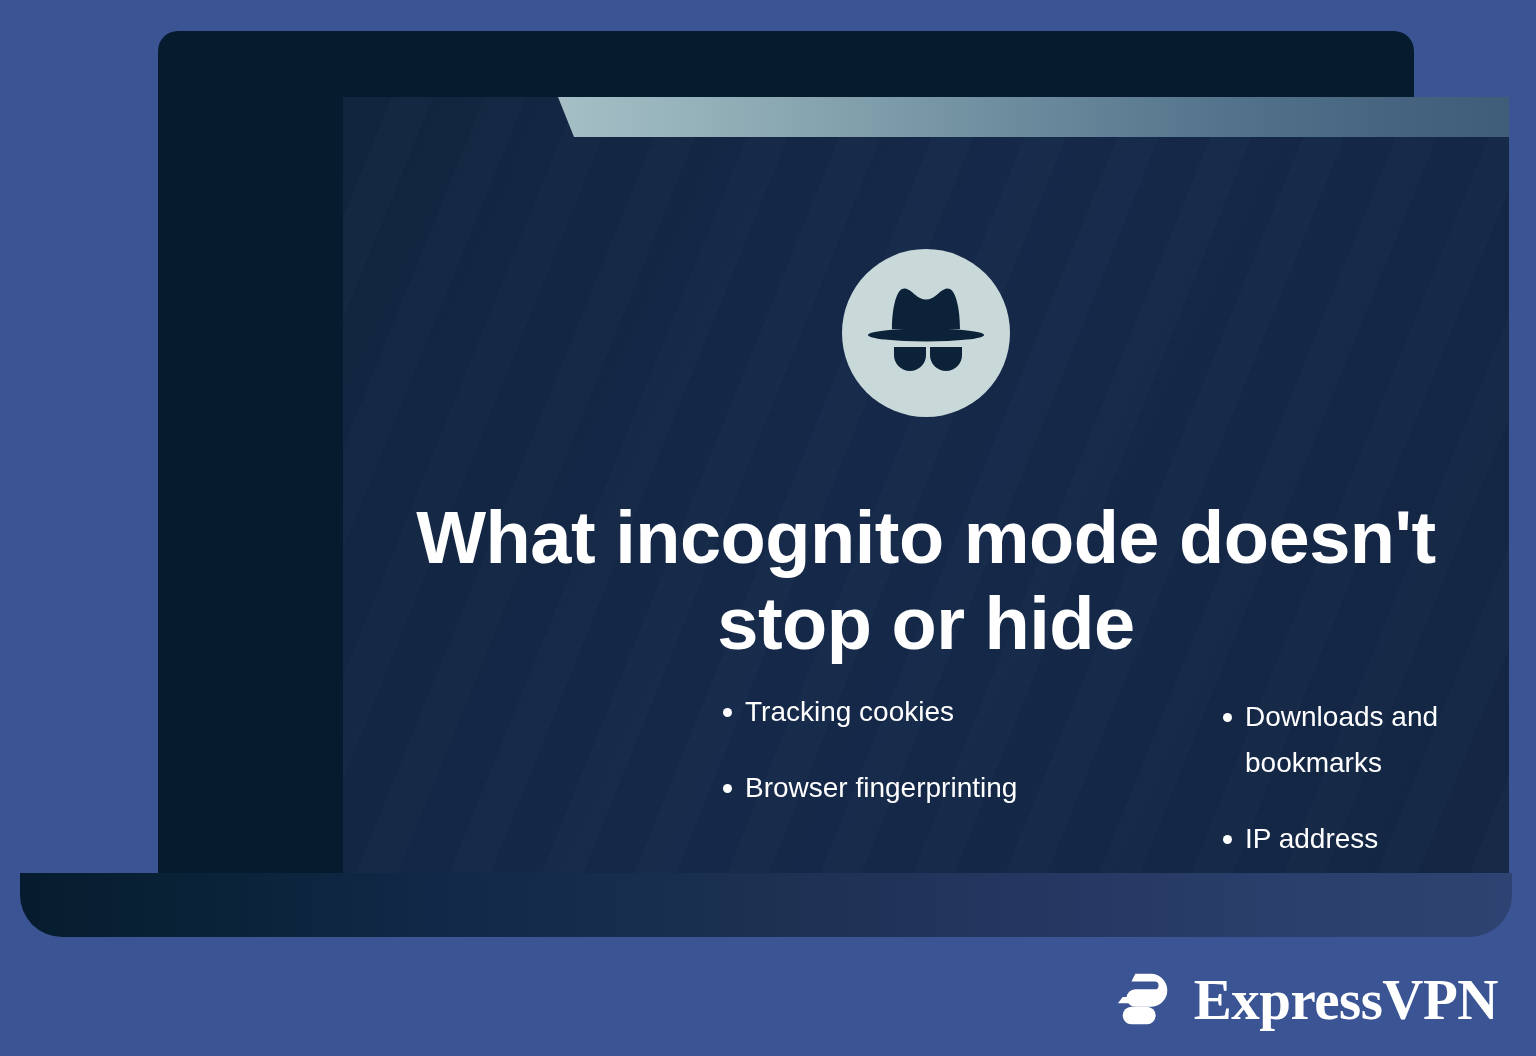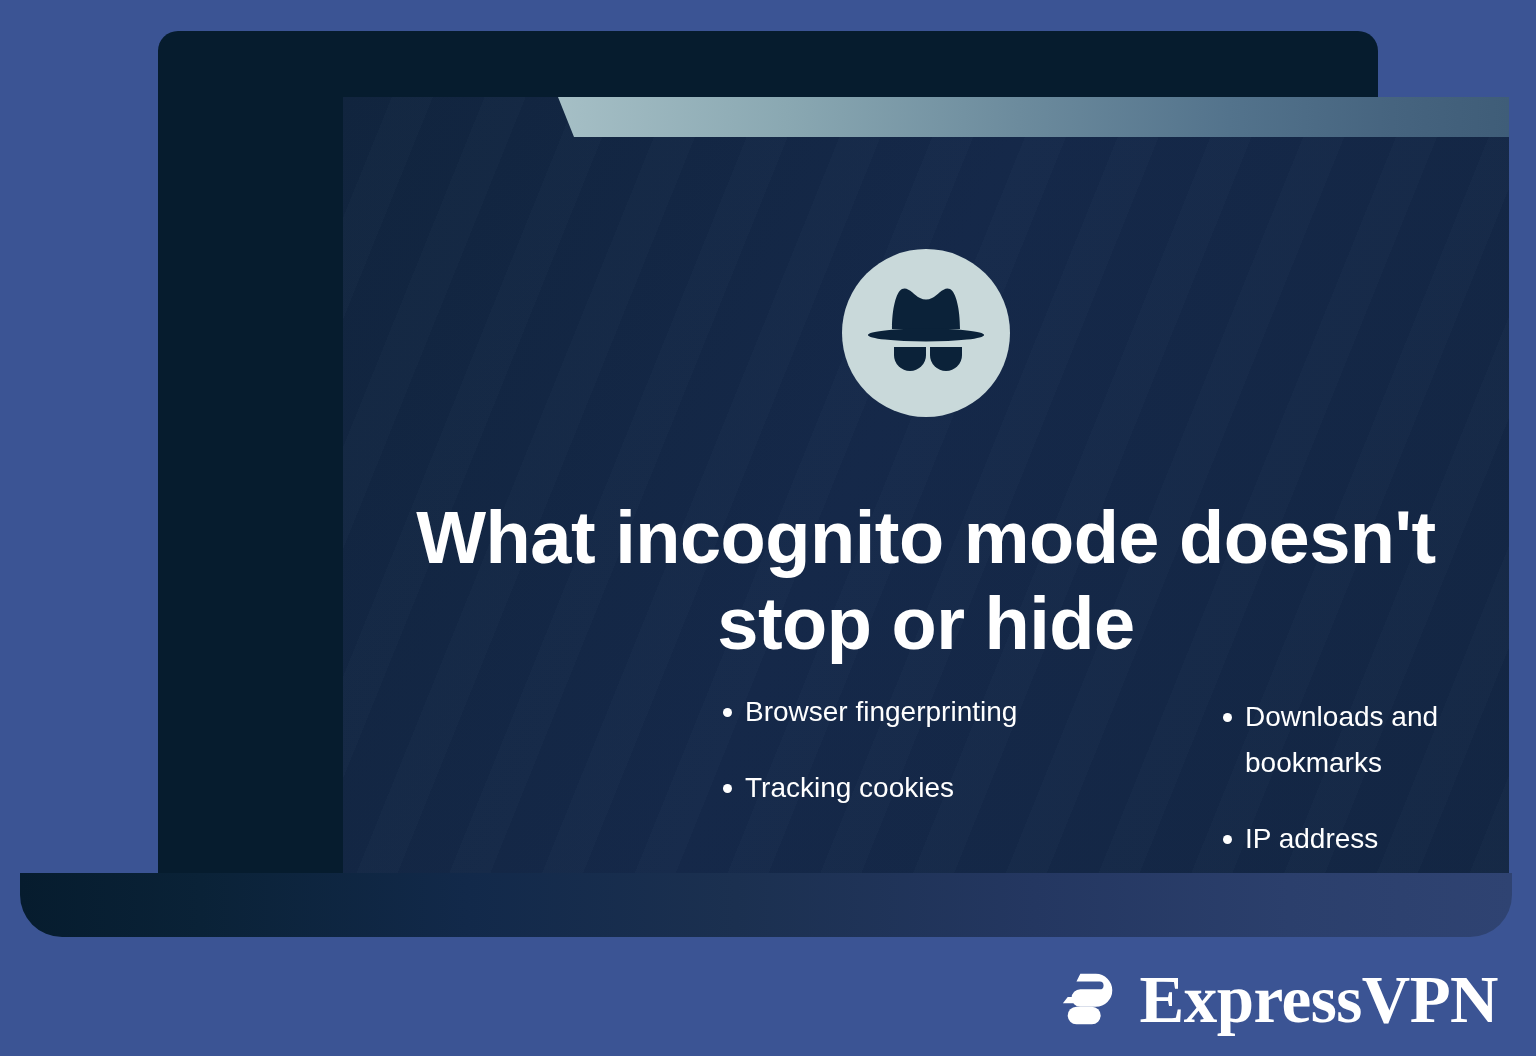--- a/index.html
+++ b/index.html
@@ -34,20 +34,21 @@
 
   
   #bezel {
     position: absolute;
     left: 158px;
     top: 31px;
     width: 1220px;
     height: 842px;
     background: #061c2e;
     border-radius: 20px 20px 0 0;
+    padding-left: 36px;
   }
 
   
   #screen {
     position: absolute;
     left: 185px;
     top: 66px;
     width: 1166px;
     height: 780px;
     background:
@@ -181,21 +182,21 @@
     height: 62px;
   }
   #logo-mark {
     width: 62px;
     height: 62px;
     margin-right: 18px;
   }
   #logo-word {
     color: #ffffff;
     font-family: "Liberation Serif", serif;
-    font-size: 67px;
+    font-size: 57px;
     font-weight: bold;
     letter-spacing: -0.5px;
     line-height: 1;
     white-space: nowrap;
   }
 </style>
 </head>
 <body>
 
 <div id="stage">
@@ -228,25 +229,25 @@
           </svg>
         </div>
 
         <h1 id="title">What incognito mode doesn't stop or hide</h1>
 
         <div id="bullets">
 
           <div class="bullet-col left">
             <div class="bullet-item">
               <span class="bullet-dot"></span>
+              <span class="bullet-text">Tracking cookies</span>
+            </div>
+            <div class="bullet-item">
+              <span class="bullet-dot"></span>
               <span class="bullet-text">Browser fingerprinting</span>
-            </div>
-            <div class="bullet-item">
-              <span class="bullet-dot"></span>
-              <span class="bullet-text">Tracking cookies</span>
             </div>
           </div>
 
           <div class="bullet-col right">
             <div class="bullet-item">
               <span class="bullet-dot"></span>
               <span class="bullet-text">Downloads and bookmarks</span>
             </div>
             <div class="bullet-item">
               <span class="bullet-dot"></span>

